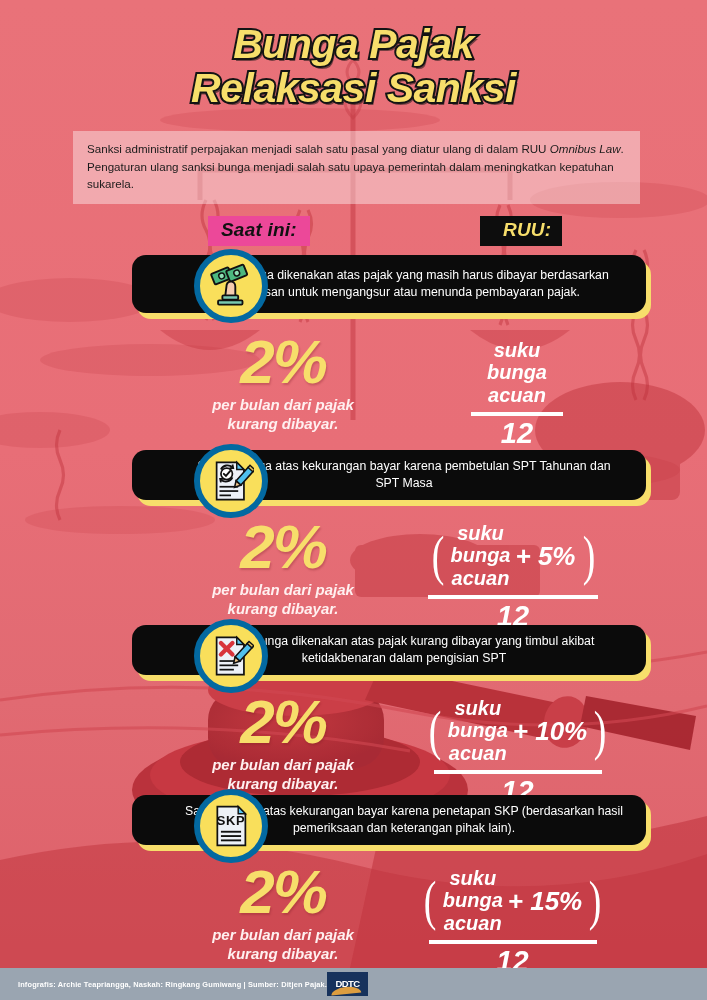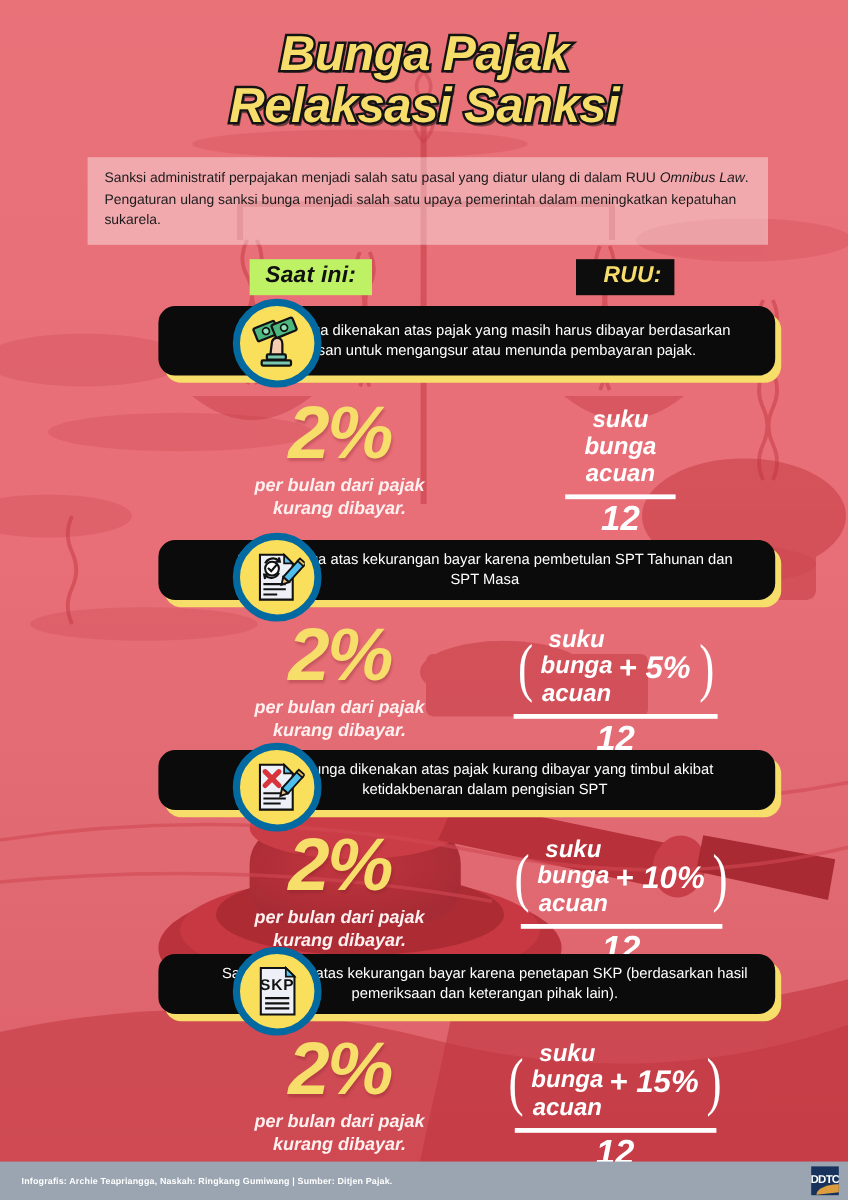--- a/index.html
+++ b/index.html
@@ -45,21 +45,21 @@
     padding:9px 2px 11px 14px;
     color:#1b1b1b;
     font-size:11.6px;
     line-height:1.52;
   }
   .intro i{ font-style:italic; }
 
   
   .hdr-saat{
     position:absolute; left:208px; top:216px;
-    background:#bef264; color:#111;
+    background:#ec4899; color:#111;
     font-size:19px; font-weight:bold; font-style:italic;
     padding:3px 13px 5px 13px;
     letter-spacing:.2px;
   }
   .hdr-ruu{
     position:absolute; left:480px; top:216px;
     background:#0D0D0D; color:#F7DE6B;
     font-size:19px; font-weight:bold; font-style:italic;
     padding:3px 11px 5px 23px;
     letter-spacing:.2px;
@@ -139,28 +139,28 @@
   }
   .denom{
     font-size:29px; font-weight:bold; font-style:italic; color:#fff;
     line-height:1.1;
   }
 
   
   .footer{
     position:absolute; left:0; bottom:0; width:707px; height:32px;
     background:#9AA5B1;
-    display:flex; align-items:center; justify-content:space-between;
+    display:flex; align-items:center; 
     padding:0 8px 0 18px;
   }
   .footer-text{
     font-size:7.4px; color:#fff; font-weight:bold; letter-spacing:.15px;
   }
   .logo{
-    width:23px; height:24px; background:#17325C;
+    width:41px; height:24px; background:#17325C;
     display:flex; flex-direction:column;
     align-items:center; justify-content:center;
     position:relative; overflow:hidden;
   }
   .logo-txt{
     font-size:9.5px; font-weight:bold; color:#fff;
     letter-spacing:-.6px; line-height:1; z-index:2;
   }
   .logo-swoosh{
     position:absolute; bottom:2px; left:4px; width:30px; height:7px;

